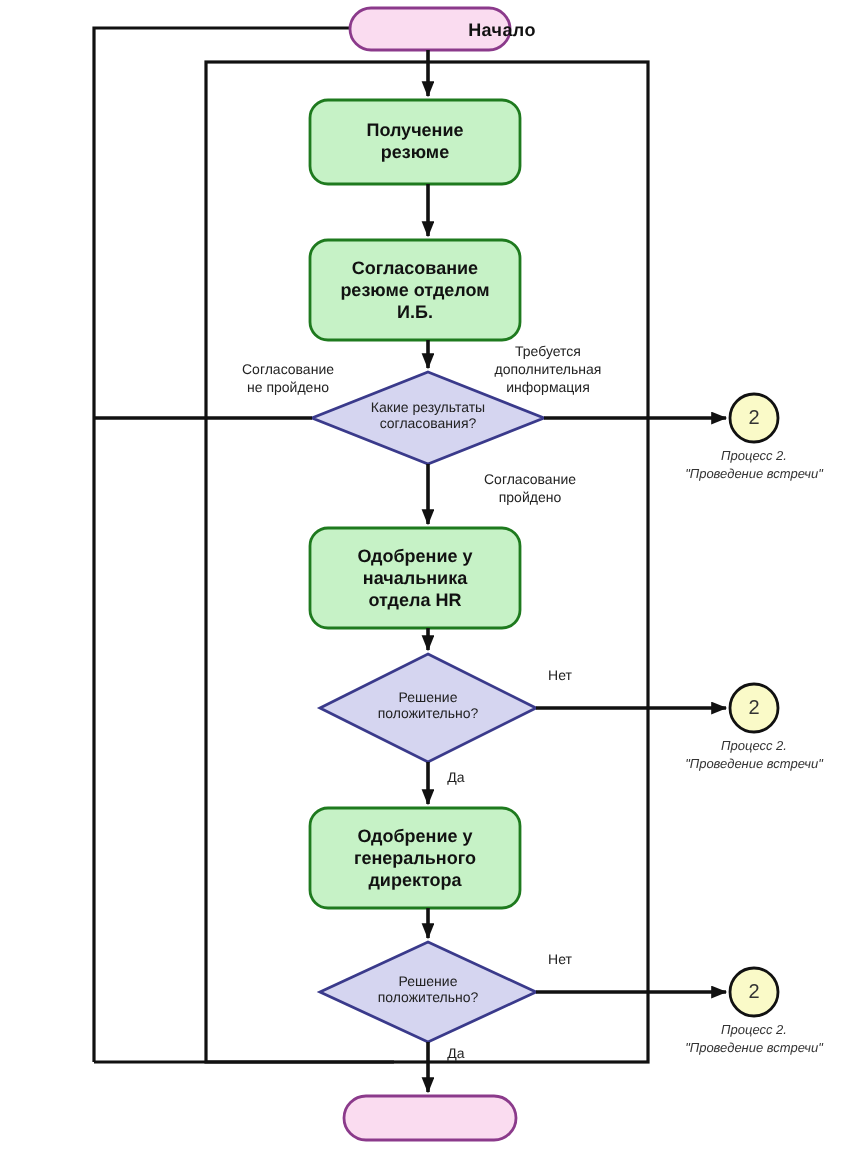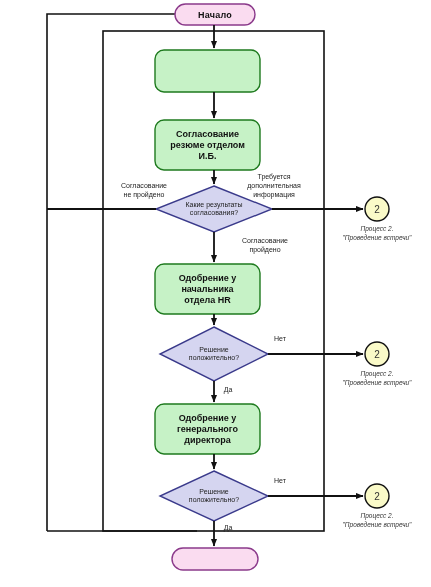--- a/index.html
+++ b/index.html
@@ -75,22 +75,24 @@
 
     <line x1="156" y1="209" x2="47" y2="209" stroke="#111111" stroke-width="1.8"></line>
 
     <line x1="272" y1="209" x2="363" y2="209" stroke="#111111" stroke-width="1.8" marker-end="url(#arrow)"></line>
 
     <line x1="268" y1="354" x2="363" y2="354" stroke="#111111" stroke-width="1.8" marker-end="url(#arrow)"></line>
 
     <line x1="268" y1="496" x2="363" y2="496" stroke="#111111" stroke-width="1.8" marker-end="url(#arrow)"></line>
   </svg>
 
-  <div class="nodeText terminal-label" style="left:175px;top:4px;width:80px;height:21px;">Начало</div>
+  <div class="nodeText terminal-label" style="left:175px;top:4px;width:80px;height:21px;padding-left:36px;">Начало</div>
 
+  <div class="nodeText process-label" style="left:155px;top:50px;width:105px;height:42px;white-space:pre-line;">Получение
+резюме</div>
 
   <div class="nodeText process-label" style="left:155px;top:120px;width:105px;height:50px;white-space:pre-line;">Согласование
 резюме отделом
 И.Б.</div>
 
   <div class="nodeText decision-label" style="left:164px;top:196px;width:100px;height:26px;white-space:pre-line;">Какие результаты
 согласования?</div>
 
   <div class="nodeText process-label" style="left:155px;top:264px;width:105px;height:50px;white-space:pre-line;">Одобрение у
 начальника

